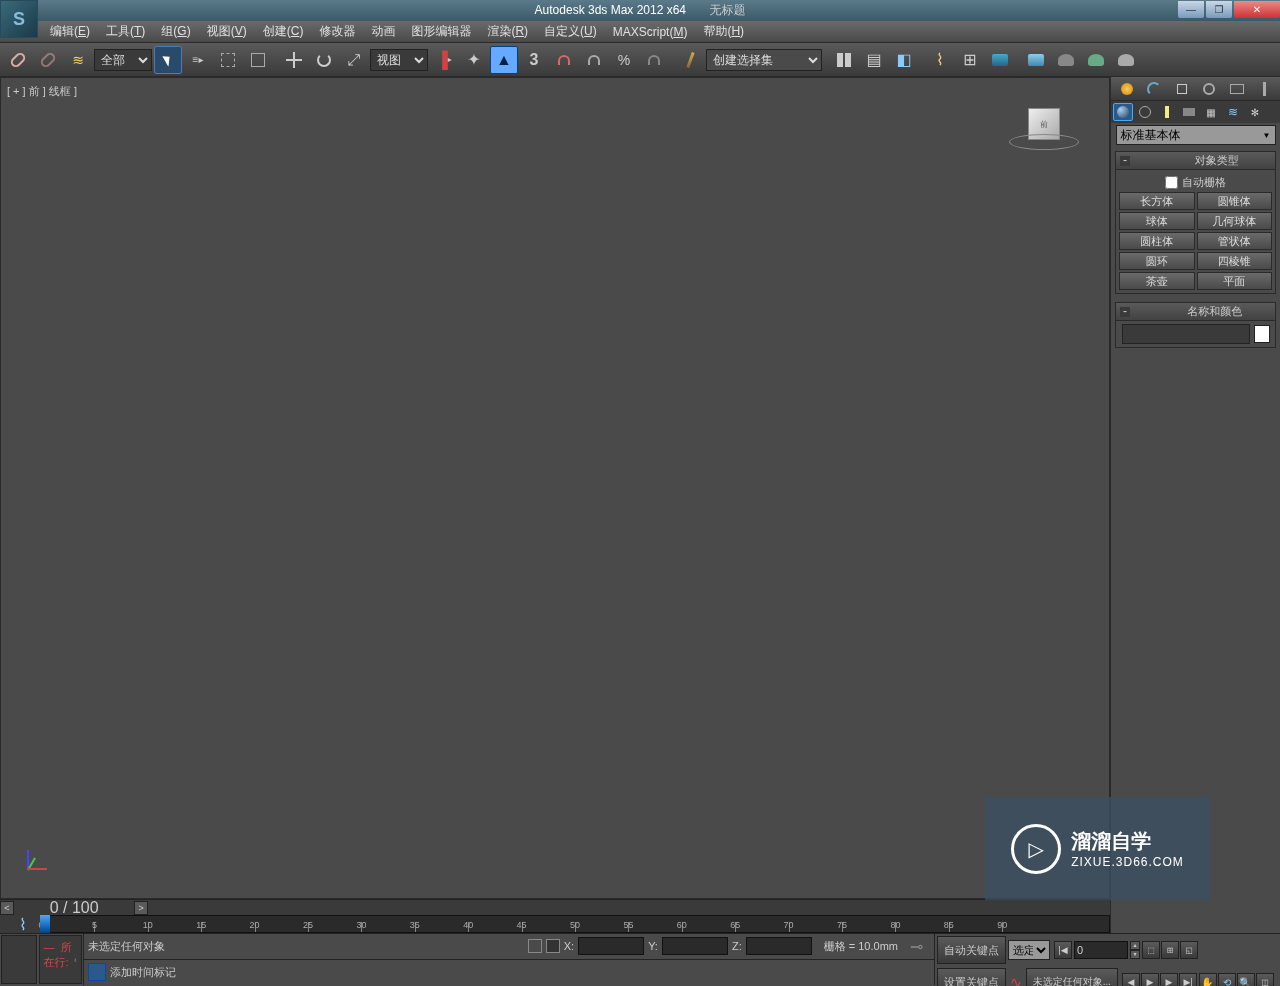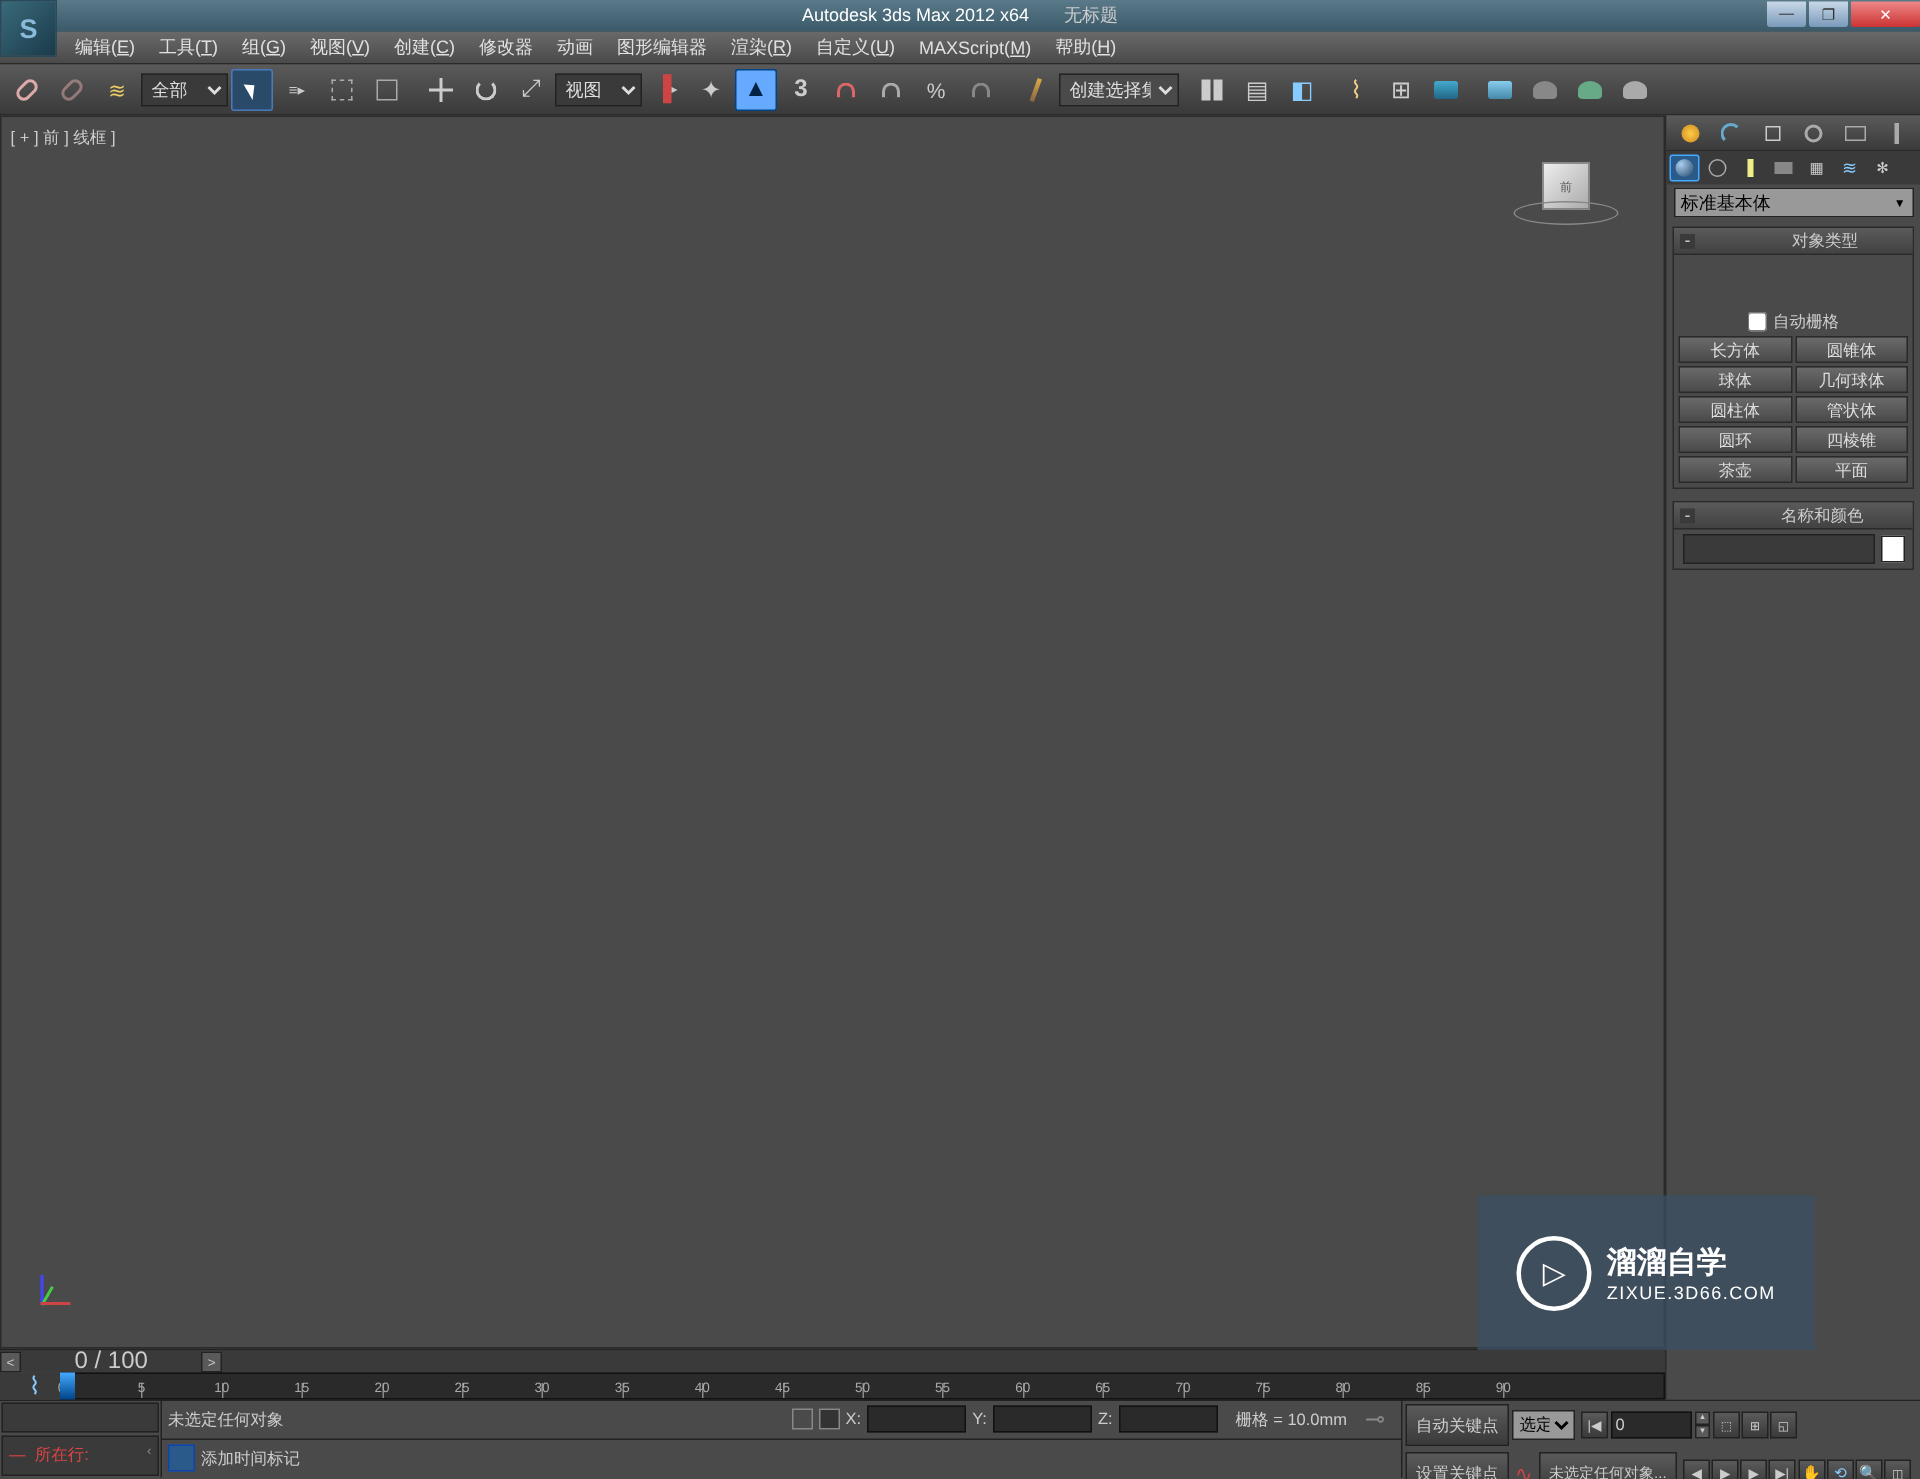--- a/index.html
+++ b/index.html
@@ -24,21 +24,21 @@
 
 
 .toolbar { height: 34px; background: linear-gradient(to bottom, #5a5a5a, #3a3a3a); display: flex; align-items: center; padding: 0 4px; border-bottom: 1px solid #2a2a2a; gap: 2px; }
 .tb-btn { width: 28px; height: 28px; display: flex; align-items: center; justify-content: center; border: 1px solid transparent; border-radius: 2px; cursor: pointer; }
 .tb-btn.active { background: #2a4a6a; border-color: #4a7aba; }
 .tb-btn.3d { background: linear-gradient(to bottom, #6a6a6a, #4a4a4a); border: 1px solid #2a2a2a; }
 .tb-sep { width: 4px; height: 28px; }
 .tb-select { height: 22px; background: #3a3a3a; color: #ddd; border: 1px solid #222; font-size: 12px; padding: 0 2px; }
 .tb-select.sel1 { width: 58px; }
 .tb-select.sel2 { width: 58px; }
-.tb-select.sel3 { width: 80px; background: #4a4a4a; }
+.tb-select.sel3 { width: 116px; background: #4a4a4a; }
 
 
 .ico { display: inline-block; }
 .ico-link { width: 16px; height: 10px; border: 2px solid #daa; border-radius: 5px; transform: rotate(-45deg); }
 .ico-cursor { width: 0; height: 0; border-left: 6px solid #fff; border-top: 4px solid transparent; border-bottom: 8px solid transparent; transform: rotate(-30deg); }
 .ico-square { width: 14px; height: 14px; border: 1px dashed #aaa; }
 .ico-move { position: relative; width: 16px; height: 16px; }
 .ico-move::before, .ico-move::after { content: ''; position: absolute; background: #ccc; }
 .ico-move::before { width: 16px; height: 2px; top: 7px; }
 .ico-move::after { width: 2px; height: 16px; left: 7px; }
@@ -85,21 +85,21 @@
 .ico-cam { width: 12px; height: 8px; background: #888; }
 
 .panel-select { width: 160px; height: 20px; margin: 2px auto; background: #999; color: #000; border: 1px solid #222; font-size: 12px; padding: 0 4px; display: flex; align-items: center; justify-content: space-between; }
 .panel-select::after { content: '▼'; font-size: 8px; }
 
 .rollout { margin: 4px; border: 1px solid #2a2a2a; background: #4a4a4a; }
 .rollout-head { height: 18px; background: linear-gradient(to bottom, #5a5a5a, #424242); display: flex; align-items: center; padding: 0 4px; font-size: 11px; color: #ccc; border-bottom: 1px solid #2a2a2a; }
 .rollout-head .minus { margin-right: auto; font-size: 12px; color: #ccc; background: #3a3a3a; width: 10px; height: 10px; line-height: 8px; text-align: center; }
 .rollout-title { margin: 0 auto; }
 .rollout-body { padding: 3px; }
-.autogrid { display: flex; align-items: center; justify-content: center; font-size: 11px; color: #ccc; padding: 2px; margin-top: 32px; }
+.autogrid { display: flex; align-items: center; justify-content: center; font-size: 11px; color: #ccc; padding: 2px; }
 .autogrid input { margin-right: 4px; }
 .btn-grid { display: grid; grid-template-columns: 1fr 1fr; gap: 2px; }
 .obj-btn { height: 18px; background: linear-gradient(to bottom, #6a6a6a, #4a4a4a); border: 1px solid #2a2a2a; color: #ddd; font-size: 11px; display: flex; align-items: center; justify-content: center; cursor: pointer; }
 .name-input { width: 128px; height: 20px; background: #3a3a3a; border: 1px solid #222; margin-right: 4px; }
 .color-swatch { width: 16px; height: 18px; background: #fff; border: 1px solid #222; display: inline-block; }
 .name-row { display: flex; align-items: center; justify-content: center; }
 
 
 .timeline-nav { height: 16px; background: #3a3a3a; border-top: 1px solid #222; display: flex; align-items: center; }
 .tl-btn { width: 14px; height: 14px; background: #5a5a5a; border: 1px solid #222; color: #ccc; font-size: 9px; display: flex; align-items: center; justify-content: center; }
@@ -108,21 +108,21 @@
 .time-slider { height: 18px; background: #3a3a3a; display: flex; align-items: center; position: relative; padding-left: 40px; }
 .time-ruler { flex: 1; height: 18px; background: #2a2a2a; position: relative; border: 1px solid #111; }
 .time-tick { position: absolute; bottom: 0; width: 1px; height: 6px; background: #888; }
 .time-tick.major { height: 10px; }
 .time-label { position: absolute; bottom: 2px; color: #aaa; font-size: 9px; transform: translateX(-50%); }
 .time-marker { position: absolute; left: 40px; top: 0; width: 10px; height: 18px; background: linear-gradient(to bottom, #4af, #048); }
 .time-curve-btn { width: 30px; height: 16px; margin-left: 4px; display: flex; align-items: center; justify-content: center; }
 
 
 .status-area { display: flex; height: 52px; background: #4a4a4a; border-top: 1px solid #222; }
-.status-left { width: 108px; display: flex; flex-direction: column; border-right: 1px solid #222; }
+.status-left { width: 84px; display: flex; flex-direction: row; border-right: 1px solid #222; }
 .status-box { flex: 1; border: 1px solid #222; background: #3a3a3a; margin: 1px; }
 .status-prompt { color: #d44; font-size: 11px; padding: 4px; }
 .status-mid { flex: 1; display: flex; flex-direction: column; }
 .status-row { height: 26px; display: flex; align-items: center; padding: 0 4px; gap: 4px; }
 .status-text { color: #ccc; font-size: 11px; flex: 1; font-family: Liberation Mono, monospace; }
 .coord-label { color: #ccc; font-size: 11px; }
 .coord-input { width: 66px; height: 18px; background: #2a2a2a; border: 1px solid #111; }
 .grid-info { color: #ccc; font-size: 11px; padding: 0 8px; }
 .lock-ico { width: 14px; height: 14px; border: 1px solid #888; }
 .status-right { width: 346px; display: flex; flex-direction: column; border-left: 1px solid #222; }

